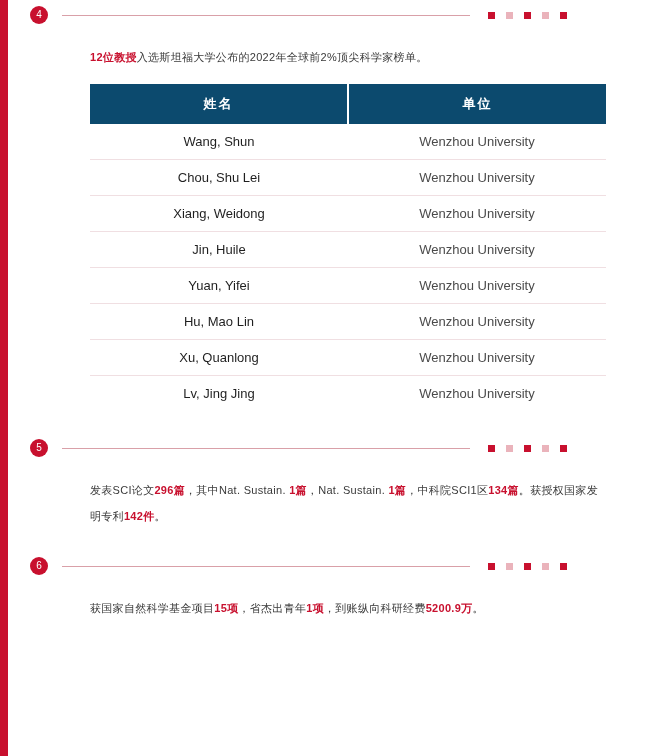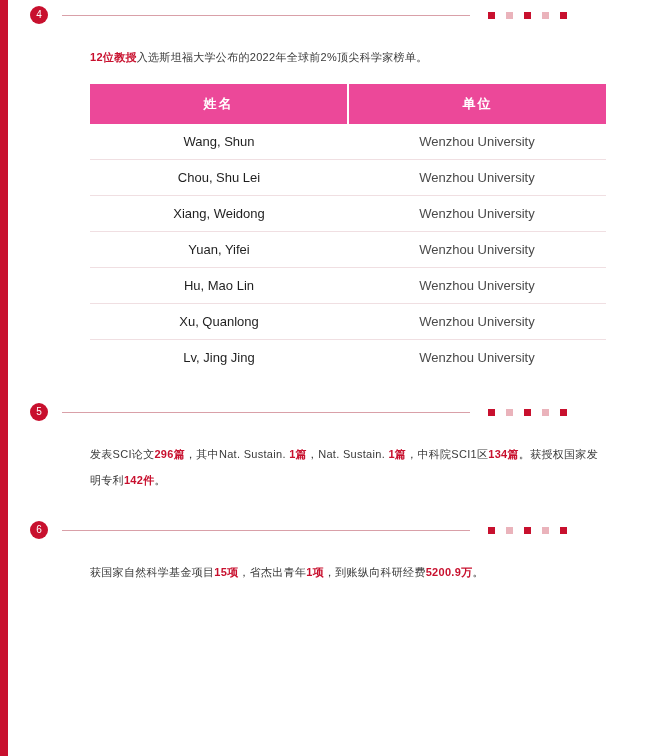--- a/index.html
+++ b/index.html
@@ -87,21 +87,21 @@
   }
 
   
   table.names {
     border-collapse: collapse;
     width: 100%;
     margin-top: 14px;
     table-layout: fixed;
   }
   table.names th {
-    background: #ec4899;
+    background: #0c4a6e;
     color: #ffffff;
     font-size: 13px;
     font-weight: bold;
     padding: 11px 0;
     border-right: 2px solid #ffffff;
     letter-spacing: 2px;
   }
   table.names th:last-child { border-right: none; }
   table.names td {
     font-size: 13px;
@@ -151,20 +151,24 @@
             </tr>
           <tr>
               <td class="name">Chou, Shu Lei</td>
               <td class="org">Wenzhou University</td>
             </tr>
           <tr>
               <td class="name">Xiang, Weidong</td>
               <td class="org">Wenzhou University</td>
             </tr>
           <tr>
+              <td class="name">Jin, Huile</td>
+              <td class="org">Wenzhou University</td>
+            </tr>
+          <tr>
               <td class="name">Yuan, Yifei</td>
               <td class="org">Wenzhou University</td>
             </tr>
           <tr>
               <td class="name">Hu, Mao Lin</td>
               <td class="org">Wenzhou University</td>
             </tr>
           <tr>
               <td class="name">Xu, Quanlong</td>
               <td class="org">Wenzhou University</td>

